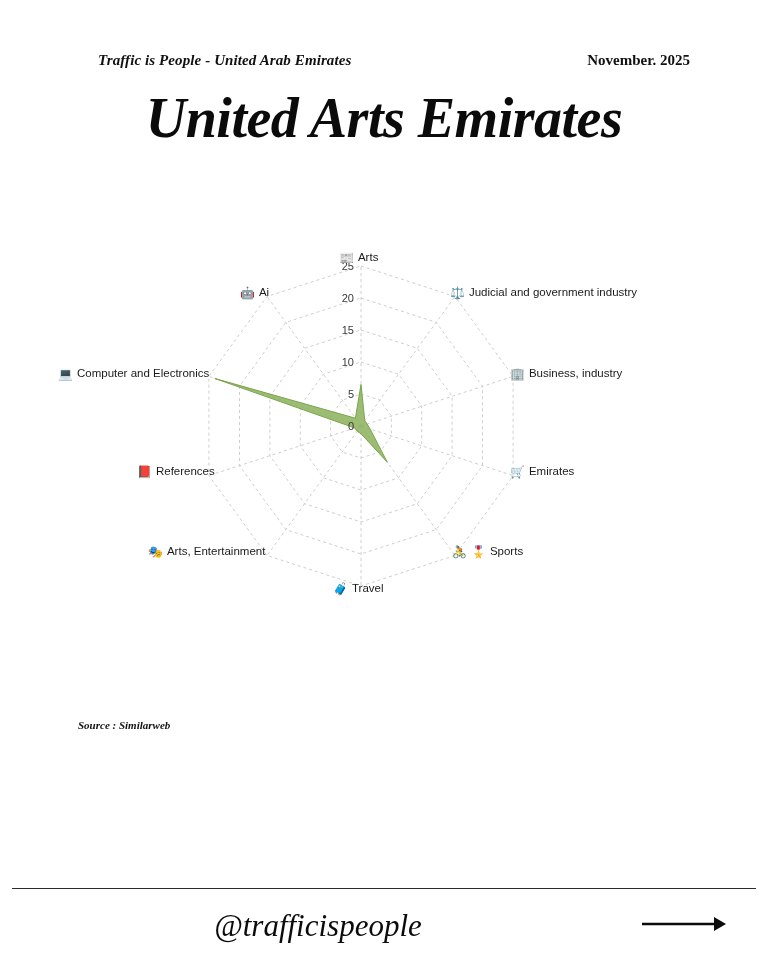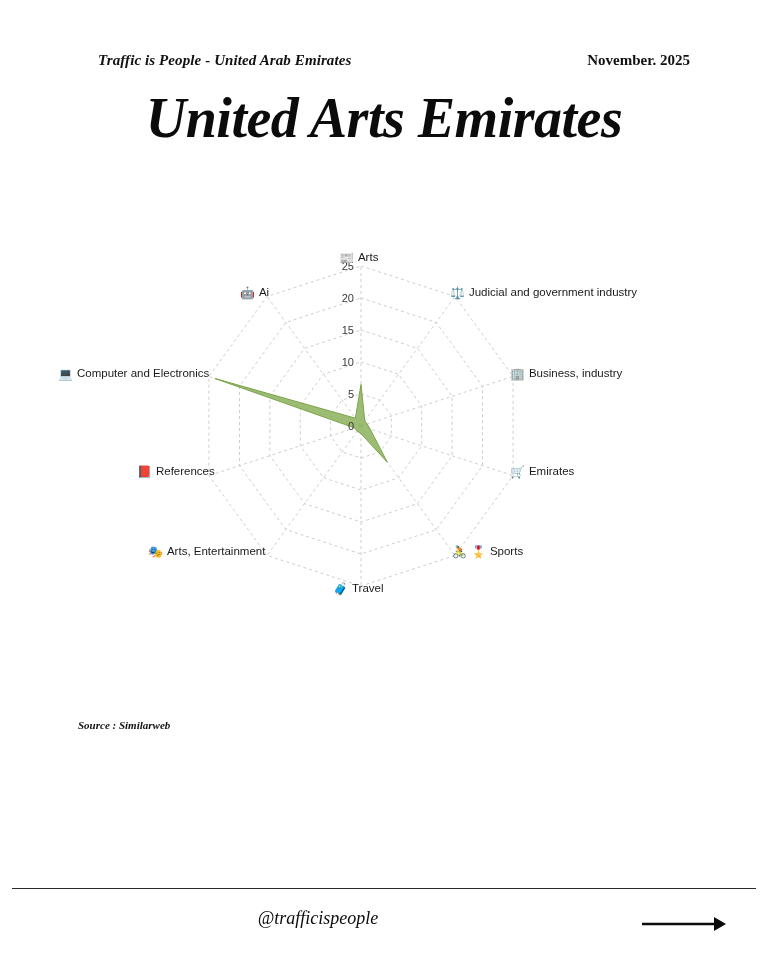--- a/index.html
+++ b/index.html
@@ -101,21 +101,21 @@
     background: #2b2b2b;
   }
   .handle {
     position: absolute;
     top: 908px;
     left: 0;
     width: 636px;
     text-align: center;
     font-family: "Liberation Serif", serif;
     font-style: italic;
-    font-size: 18px;
+    font-size: 31px;
     color: #0b0b0b;
   }
   .arrow {
     position: absolute;
     top: 912px;
     left: 640px;
     width: 86px;
     height: 24px;
   }
 </style>

